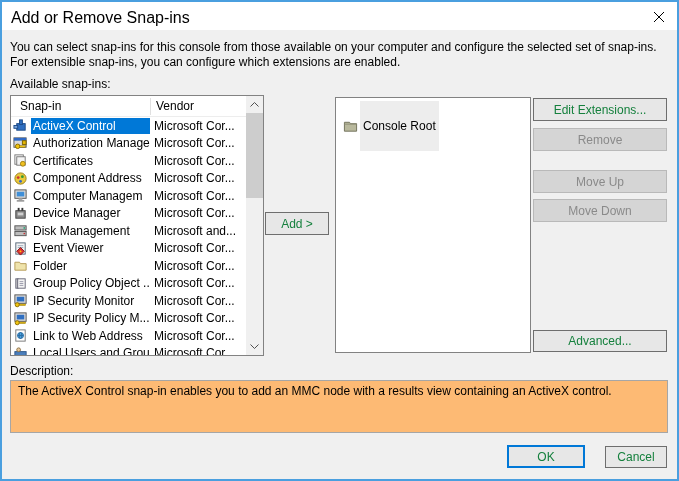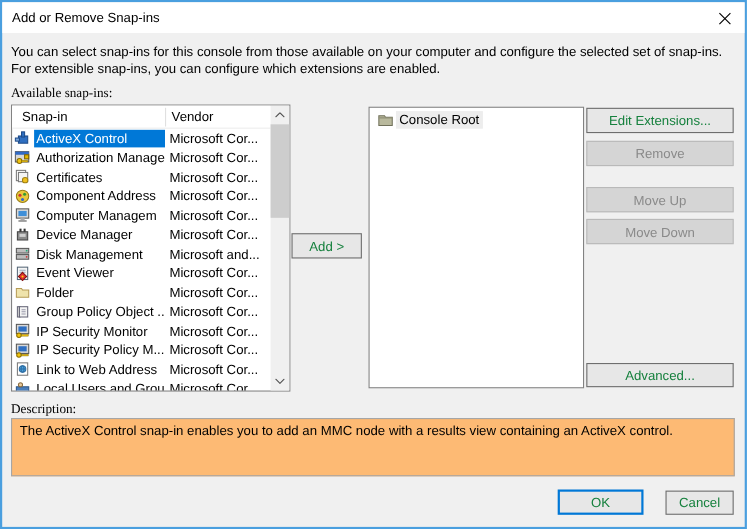--- a/index.html
+++ b/index.html
@@ -3,27 +3,27 @@
 <meta charset="utf-8">
 <style>
   * { margin:0; padding:0; box-sizing:border-box; }
   html,body { background:#ffffff; }
   body { font-family:"Liberation Sans", sans-serif; font-size:12px; color:#000; }
 
   .window { position:relative; width:679px; height:481px; background:#f0f0f0;
             border:2px solid #4a9fdf; overflow:hidden; }
 
   .titlebar { position:absolute; left:0; top:0; right:0; height:28px; background:#ffffff; }
-  .title { position:absolute; left:9px; top:7px; font-size:12px; }
+  .title { position:absolute; left:9px; top:7px; font-size:16px; }
   .close-btn { position:absolute; right:9px; top:6px; width:18px; height:18px;
                display:flex; align-items:center; justify-content:center; cursor:default; }
 
   .intro { position:absolute; left:8px; top:38px; width:660px; line-height:15px; }
 
-  .fieldlabel { position:absolute;font-family:Liberation Serif, serif; }
+  .fieldlabel { position:absolute; }
   .lbl-avail { left:8px; top:75px; }
   .lbl-sel  { left:334px; top:75px;margin-top:40px; }
   .lbl-desc { left:8px; top:362px; }
 
   
   .listbox { position:absolute; background:#ffffff; border:1px solid #828282; }
   .avail { left:8px; top:93px; width:254px; height:261px; }
   .lb-header { position:absolute; left:0; top:0; right:17px; height:21px; background:#ffffff;
                border-bottom:1px solid #ededed; }
   .h-snapin { position:absolute; left:9px; top:3px; }
@@ -40,21 +40,21 @@
   .sbar { position:absolute; top:0; right:0; bottom:0; width:17px; background:#f0f0f0; }
   .sb-btn { position:absolute; left:0; width:17px; height:17px; display:flex;
             align-items:center; justify-content:center; }
   .sb-up { top:0; } .sb-down { bottom:0; }
   .sb-thumb { position:absolute; left:0; top:17px; width:17px; height:85px; background:#cdcdcd; }
 
   
   .sel { left:333px; top:95px; width:196px; height:256px; }
   .sel-item { display:flex; align-items:center; padding:3px 2px 0 7px; }
   .sel-item .icon { width:15px; height:15px; margin-right:2px; flex:none; }
-  .sel-text { background:#ededed; padding:1px 3px; }
+  .sel-text { background:#ededed; padding:18px 3px; }
 
   
   .btn { position:absolute; background:#e7e7e7; border:1px solid #6e6e6e;
          font-family:inherit; font-size:12px; color:#15803d; text-align:center; padding:0; }
   .btn.disabled { background:#d5d5d5; border-color:#b9b9b9; color:#8a8a8a; }
   .btn-add { left:263px; top:210px; width:64px; height:23px; }
   .side-btn { left:531px; width:134px; height:23px; }
   .btn-edit { top:96px; }
   .btn-remove { top:126px; }
   .btn-moveup { top:168px; }

